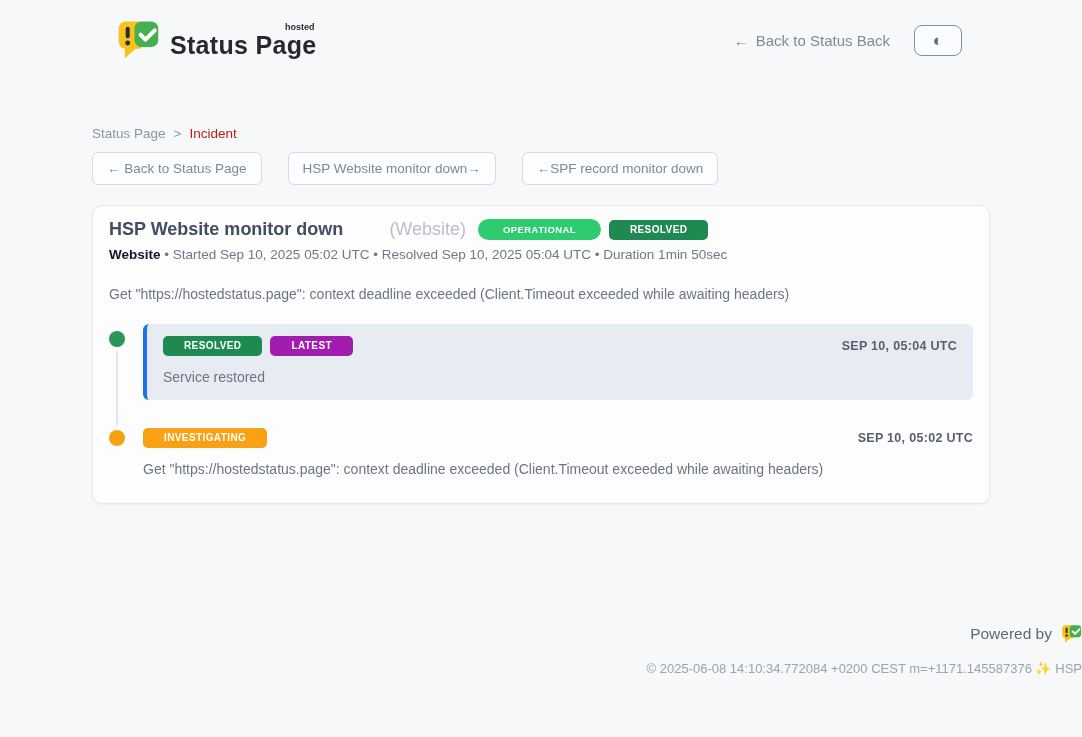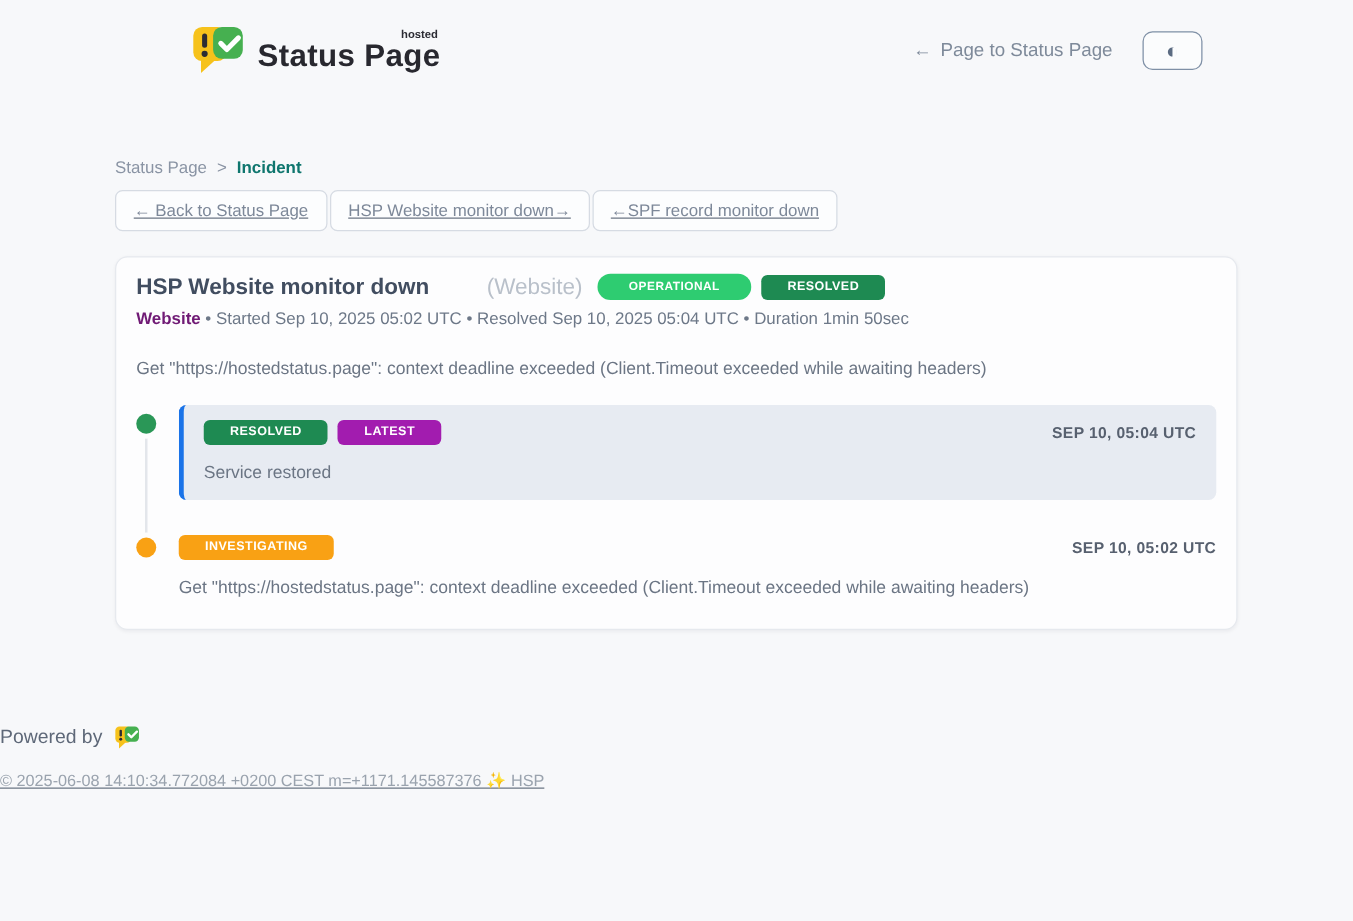--- a/index.html
+++ b/index.html
@@ -8,21 +8,21 @@
     width: 1082px; height: 737px; overflow: hidden;
     background: #f7f8fa;
     font-family: "Liberation Sans", sans-serif;
     color: #6b7584;
     position: relative;
   }
 
   
   header {
     display: flex; justify-content: space-between; align-items: center;
-    padding: 16px 120px 0 116px; height: 64px; margin-left: 36px;
+    padding: 16px 120px 0 116px; height: 64px;
   }
   .logo { display: flex; align-items: center; gap: 10px; cursor: pointer; }
   .logo-text { display: flex; flex-direction: column; align-items: flex-end; }
   .hosted { font-size: 9px; font-weight: 700; color: #2b2b33; margin-bottom: 0; margin-right: 2px; }
   .brand { font-size: 25px; font-weight: 700; color: #28282f; line-height: 1.05; letter-spacing: 0.3px; }
   .header-right { display: flex; align-items: center; gap: 24px; }
   .back-link {
     font-size: 15px; color: #7e8a9a; text-decoration: none; cursor: pointer;
     display: inline-flex; align-items: center; gap: 7px;
   }
@@ -30,25 +30,25 @@
     width: 48px; height: 31px; border: 1.5px solid #7f90a6; border-radius: 8px;
     background: #fbfcfd; cursor: pointer; display: inline-flex;
     align-items: center; justify-content: center; color: #5b6b82; font-size: 17px;
     line-height: 1; padding: 0;
   }
 
   
   main { margin: 0 92px; }
   .breadcrumb { margin-top: 62px; font-size: 13.5px; color: #8a94a4; display: flex; gap: 8px; align-items: center; }
   .breadcrumb .crumb-root { color: #8a94a4; text-decoration: none; cursor: pointer; }
-  .breadcrumb .crumb-current { color: #0f766e; font-weight: 700; }
+  .breadcrumb .crumb-current { color: #b91c1c; font-weight: 400; }
 
   .title-row { margin-top: 11px; display: flex; justify-content: space-between; align-items: center; }
   h1 { margin: 0; font-size: 21px; font-weight: 700; color: #445062; }
-  .nav-buttons { display: flex; gap: 2px; text-decoration: underline; }
+  .nav-buttons { display: flex; gap: 26px; }
   .nav-buttons button {
     font-family: inherit; font-size: 13.5px; color: #7d8899;
     background: #fcfdfe; border: 1px solid #d6dbe3; border-radius: 6px;
     padding: 8px 14px; cursor: pointer; white-space: nowrap;
   }
 
   
   .card {
     margin-top: 20px; background: #fdfdfe; border: 1px solid #e6e9ee;
     border-radius: 10px; padding: 13px 16px 26px;
@@ -64,21 +64,21 @@
   }
   .badge.pill { border-radius: 999px; padding: 5px 25px; font-size: 9.5px; }
   .bg-green-bright { background: #2ecc71; }
   .bg-green-dark  { background: #1e8a52; }
   .bg-blue        { background: #a21caf; }
   .bg-orange      { background: #f9a114; }
   .card-title-row .badge { margin-left: 12px; }
   .card-title-row .badge + .badge { margin-left: 8px; }
 
   .meta { margin: 7px 0 0; font-size: 13.5px; color: #6d7888; }
-  .meta .meta-component { color: #701a75; font-weight: 700; }
+  .meta .meta-component { color: #0f172a; font-weight: 700; }
   .desc { margin: 24px 0 0; font-size: 14px; color: #6b7584; }
 
   
   .timeline { margin-top: 22px; position: relative; }
   .rail { position: absolute; left: 7px; top: 14px; width: 2px; height: 96px; background: #e3e6eb; }
   .t-item { display: flex; align-items: flex-start; position: relative; }
   .t-item.highlighted { margin-bottom: 28px; }
   .t-dot {
     width: 16px; height: 16px; border-radius: 50%; flex: none;
     box-shadow: 0 0 0 4px #fdfdfe; position: relative; z-index: 1;
@@ -91,21 +91,21 @@
   .t-body.panel {
     background: #e7ebf2; border-left: 4px solid #1a73e8;
     border-radius: 6px; padding: 12px 16px 15px;
   }
   .t-head { display: flex; justify-content: space-between; align-items: center; }
   .badges { display: flex; gap: 8px; }
   .t-time { font-size: 12.5px; font-weight: 700; color: #57606f; letter-spacing: .3px; }
   .t-msg { margin: 13px 0 0; font-size: 14px; color: #6b7584; }
 
   
-  footer { margin-top: 76px; text-align: left; text-decoration: underline; }
+  footer { margin-top: 120px; text-align: right; }
   .powered {
     display: inline-flex; align-items: center; justify-content: center; gap: 9px;
     font-size: 15.5px; color: #5e6878; cursor: pointer;
   }
   .copyright { margin-top: 17px; font-size: 13px; color: #9aa3ae; }
 </style>
 </head>
 <body>
 
 <header>
@@ -119,21 +119,21 @@
       <path d="M28 17 l5.5 5.5 L44 12" stroke="#ffffff" stroke-width="4.6" fill="none" stroke-linecap="round" stroke-linejoin="round"></path>
     </svg>
     <div class="logo-text">
       <span class="hosted">hosted</span>
       <span class="brand">Status Page</span>
     </div>
   </div>
   <div class="header-right">
     <a class="back-link">
       <span>←</span>
-      <span>Page to Status Page</span>
+      <span>Back to Status Back</span>
     </a>
     <button class="theme-toggle">
       <span>◐</span>
     </button>
   </div>
 </header>
 
 <main>
   <nav class="breadcrumb">
     <a class="crumb-root">Status Page</a>

